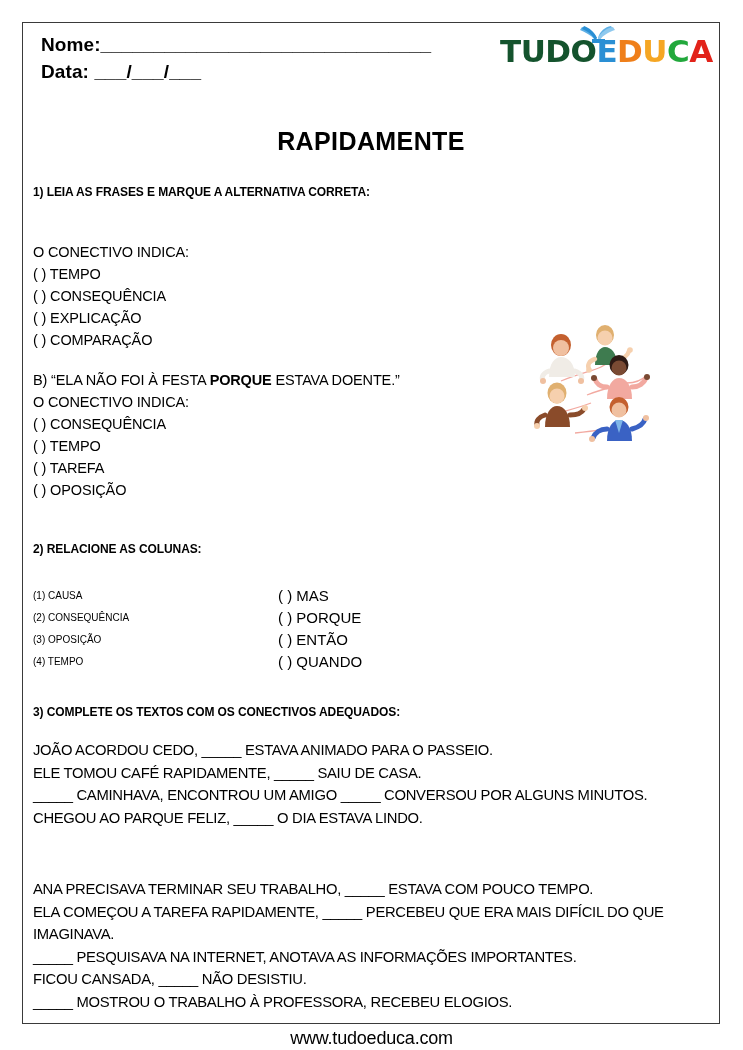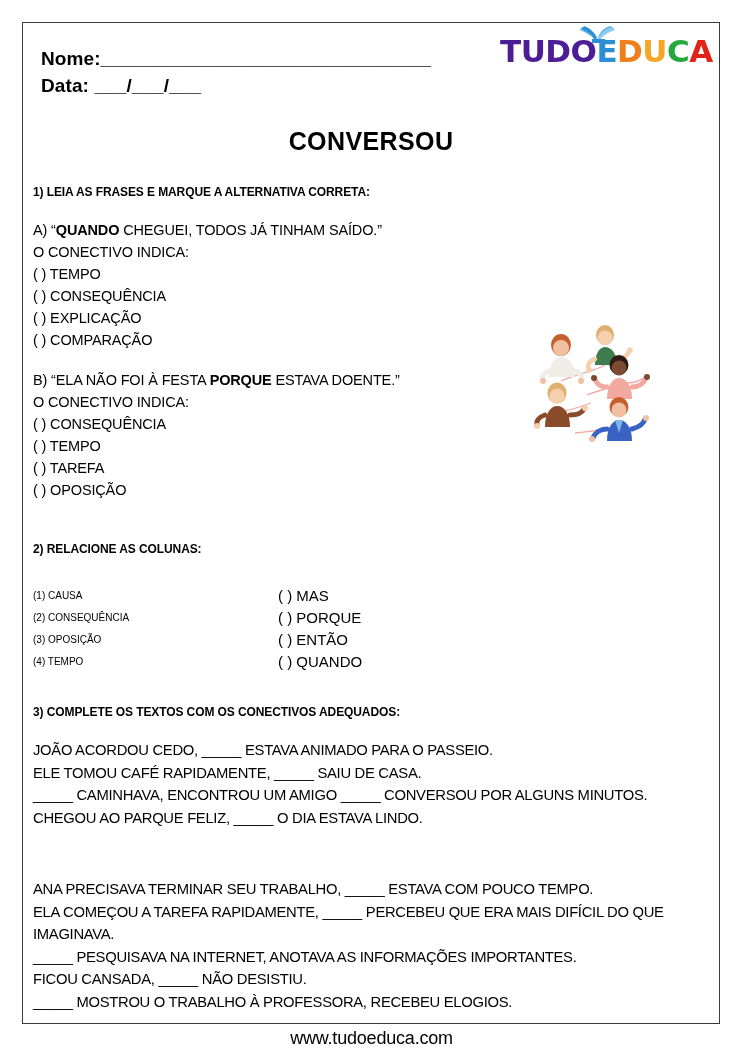--- a/index.html
+++ b/index.html
@@ -34,21 +34,20 @@
     width: 100%;
     height: 72px;
   }
   .name-line, .date-line {
     position: absolute;
     left: 18px;
     font-size: 19px;
     font-weight: bold;
     letter-spacing: 0.1px;
     white-space: nowrap;
-    margin-top: 14px;
   }
   .name-line { top: 11px; }
   .date-line { top: 38px; }
 
   .logo {
     position: absolute;
     right: 10px;
     top: 3px;
     width: 215px;
     height: 52px;
@@ -58,21 +57,21 @@
     left: 6px;
     top: 8px;
     font-size: 31px;
     font-weight: bold;
     letter-spacing: -0.5px;
     font-family: "DejaVu Sans", sans-serif;
     line-height: 34px;
     white-space: nowrap;
   }
   .logo-text span { display: inline-block; }
-  .lg-tudo { color: #4c1d95; }
+  .lg-tudo { color: #14532d; }
   .lg-e { color: #2a8fd4; }
   .lg-d { color: #ef7f1a; }
   .lg-u { color: #f5a623; }
   .lg-c { color: #22a83c; }
   .lg-a { color: #e2231a; }
   .logo-book {
     position: absolute;
     left: 84px;
     top: 0px;
     width: 40px;
@@ -182,25 +181,24 @@
           <path d="M19 12 C15 6 9 2 4 1 L2 4 C7 6 13 9 17 14 Z" fill="#5fb0e5"></path>
           <path d="M19 12 C16 5 11 2 6 0 L4 3 C9 5 14 8 17 14 Z" fill="#2a8fd4"></path>
           <path d="M20 12 C22 5 27 1 33 0 L35 3 C29 5 24 8 21 14 Z" fill="#5fb0e5"></path>
           <path d="M20 12 C23 6 29 2 35 1 L37 4 C31 6 25 9 22 14 Z" fill="#8fc9ee"></path>
           <rect x="14" y="13" width="13" height="4" fill="#2a8fd4"></rect>
         </g>
       </svg>
     </div>
   </div>
 
-  <div class="title">CONVERSOU</div>
+  <div class="title">RAPIDAMENTE</div>
 
   <div class="qhead" id="q1-head">1) LEIA AS FRASES E MARQUE A ALTERNATIVA CORRETA:</div>
 
-  <div class="body-line" style="top:196px"><span>A) “</span><b>QUANDO</b><span> CHEGUEI, TODOS JÁ TINHAM SAÍDO.”</span></div>
   <div class="body-line" style="top:218px"> O CONECTIVO INDICA:</div>
   <div class="body-line" style="top:240px">(  ) TEMPO</div>
   <div class="body-line" style="top:262px">(  ) CONSEQUÊNCIA</div>
   <div class="body-line" style="top:284px">(  ) EXPLICAÇÃO</div>
   <div class="body-line" style="top:306px">(  ) COMPARAÇÃO</div>
 
   <div class="body-line" style="top:346px"><span>B) “ELA NÃO FOI À FESTA </span><b>PORQUE</b><span> ESTAVA DOENTE.”</span></div>
   <div class="body-line" style="top:368px"> O CONECTIVO INDICA:</div>
   <div class="body-line" style="top:390px">(  ) CONSEQUÊNCIA</div>
   <div class="body-line" style="top:412px">(  ) TEMPO</div>

